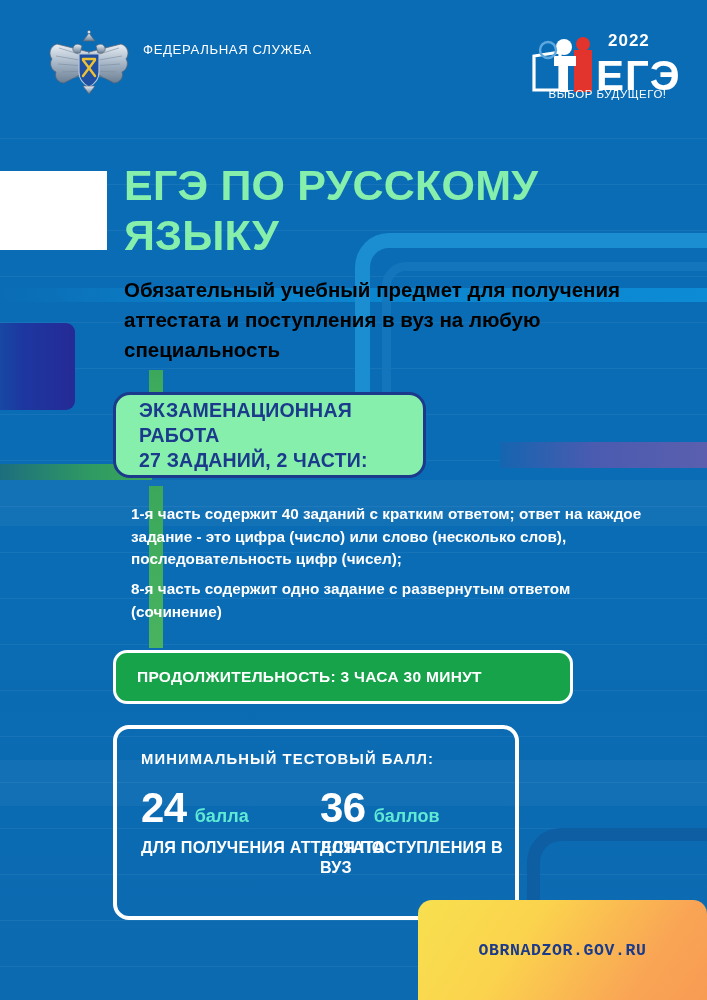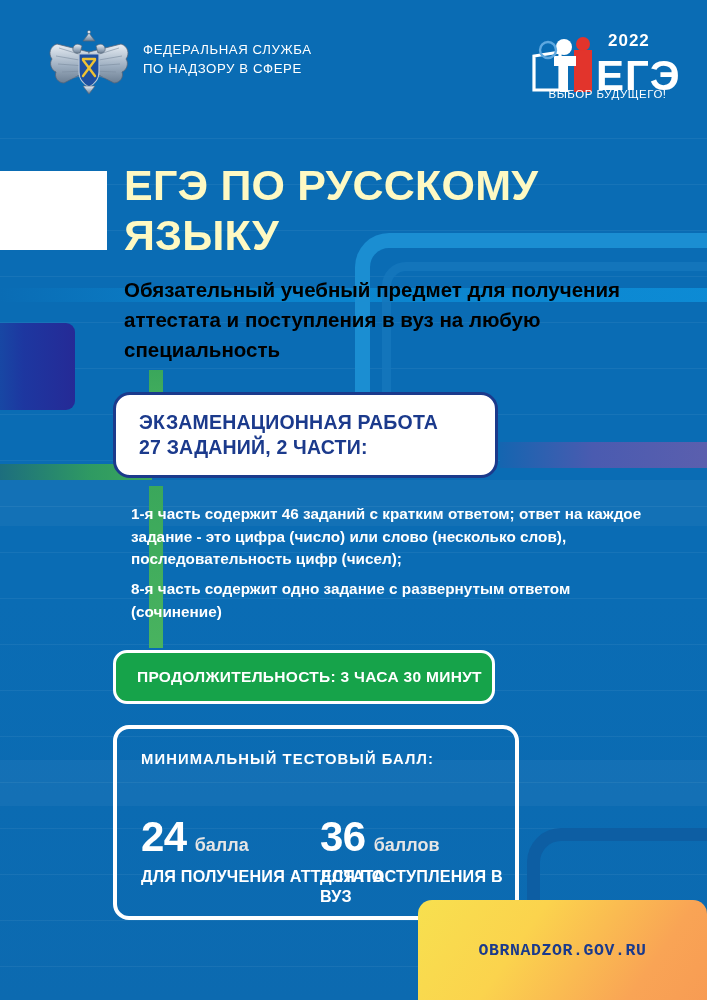--- a/index.html
+++ b/index.html
@@ -130,35 +130,35 @@
   }
   .ege-tagline {
     position:absolute; right:22px; top:88px; width:155px;
     text-align:center; color:#ffffff;
     font-size:11.5px; font-weight:normal; letter-spacing:.5px;
   }
 
   
   .title {
     position:absolute; left:124px; top:160px; width:500px;
-    color:#fef9c3; font-size:43px; font-weight:bold;
+    color:#86efac; font-size:43px; font-weight:bold;
     line-height:50px; letter-spacing:.2px;
     text-transform:uppercase;
   }
   .subtitle {
     position:absolute; left:124px; top:275px; width:520px;
     color:#000000; font-size:20.5px; font-weight:bold;
     line-height:30px;
   }
 
   
   .exam-card {
     position:absolute; left:113px; top:392px;
-    width:385px; height:86px;
-    background:#ffffff;
+    width:313px; height:86px;
+    background:#86efac;
     border:3px solid #1b3a8c;
     border-radius:17px;
     display:flex; align-items:center;
   }
   .exam-card-text {
     padding-left:23px;
     color:#1b3a8c; font-size:19.5px; font-weight:bold;
     line-height:25px; letter-spacing:.2px;
     text-transform:uppercase;
   }
@@ -168,21 +168,21 @@
     position:absolute; left:131px; width:512px;
     color:#ffffff; font-size:15.3px; font-weight:bold;
     line-height:22.5px;
   }
   .para.p1 { top:503px; }
   .para.p2 { top:578px; }
 
   
   .duration {
     position:absolute; left:113px; top:650px;
-    width:382px; height:54px;
+    width:460px; height:54px;
     background:#16a34a;
     border:3px solid #ffffff;
     border-radius:14px;
     display:flex; align-items:center;
   }
   .duration-text {
     padding-left:21px;
     color:#ffffff; font-size:15.5px; font-weight:bold;
     letter-spacing:.3px; text-transform:uppercase;
   }
@@ -193,30 +193,30 @@
     width:406px; height:195px;
     border:4px solid #ffffff;
     border-radius:16px;
     padding-left:8px;
   }
   .score-title {
     position:absolute; left:24px; top:22px;
     color:#ffffff; font-size:14.8px; font-weight:bold;
     letter-spacing:1.1px; text-transform:uppercase;
   }
-  .score-col { position:absolute; top:58px;margin-top:29px; }
+  .score-col { position:absolute; top:58px; }
   .score-col.c1 { left:24px; }
   .score-col.c2 { left:203px; }
   .score-num-row { display:flex; align-items:baseline; }
   .score-num {
     color:#ffffff; font-size:42px; font-weight:bold;
     line-height:42px; letter-spacing:-.5px;
   }
   .score-unit {
-    color:#e5e5e5; font-size:18px; font-weight:bold;
+    color:#5eead4; font-size:18px; font-weight:bold;
     margin-left:8px;
     text-align:right;
   }
   .score-desc {
     margin-top:8px;
     color:#ffffff; font-size:16.2px; font-weight:bold;
     line-height:20px; letter-spacing:.2px;
     text-transform:uppercase;
   }
 
@@ -293,21 +293,20 @@
           <path d="M48 30 L36 46"></path>
           <path d="M36 29 L48 29"></path>
         </g>
 
         <path d="M36 56 L42 64 L48 56 Z" fill="url(#gmet)" stroke="#55657a" stroke-width=".7"></path>
       </svg>
     </div>
 
     <div class="org-name">
       <div>ФЕДЕРАЛЬНАЯ СЛУЖБА</div>
-      <div>ПО НАДЗОРУ В СФЕРЕ</div>
     </div>
 
     <div class="ege-logo">
       <svg viewBox="0 0 155 72" width="155" height="72">
 
         <path d="M4 28 L4 62 L30 62 L30 24 Z" fill="none" stroke="#ffffff" stroke-width="3.2"></path>
 
         <rect x="44" y="22" width="18" height="42" fill="#e2342c"></rect>
 
         <path d="M24 28 L46 28 L46 38 L38 38 L38 64 L30 64 L30 38 L24 38 Z" fill="#ffffff"></path>
@@ -329,21 +328,21 @@
   <div class="title">ЕГЭ ПО РУССКОМУ ЯЗЫКУ</div>
   <div class="subtitle">Обязательный учебный предмет для получения аттестата и поступления в вуз на любую специальность</div>
 
   <div class="exam-card">
     <div class="exam-card-text">
       <div>ЭКЗАМЕНАЦИОННАЯ РАБОТА</div>
       <div>27 ЗАДАНИЙ, 2 ЧАСТИ:</div>
     </div>
   </div>
 
-  <div class="para p1">1-я часть содержит 46 заданий с кратким ответом; ответ на каждое задание - это цифра (число) или слово (несколько слов), последовательность цифр (чисел);</div>
+  <div class="para p1">1-я часть содержит 40 заданий с кратким ответом; ответ на каждое задание - это цифра (число) или слово (несколько слов), последовательность цифр (чисел);</div>
   <div class="para p2">8-я часть содержит одно задание с развернутым ответом (сочинение)</div>
 
   <div class="duration">
     <div class="duration-text">ПРОДОЛЖИТЕЛЬНОСТЬ: 3 ЧАСА 30 МИНУТ</div>
   </div>
 
   <div class="score-panel">
     <div class="score-title">МИНИМАЛЬНЫЙ ТЕСТОВЫЙ БАЛЛ:</div>
 
     <div class="score-col c1">

